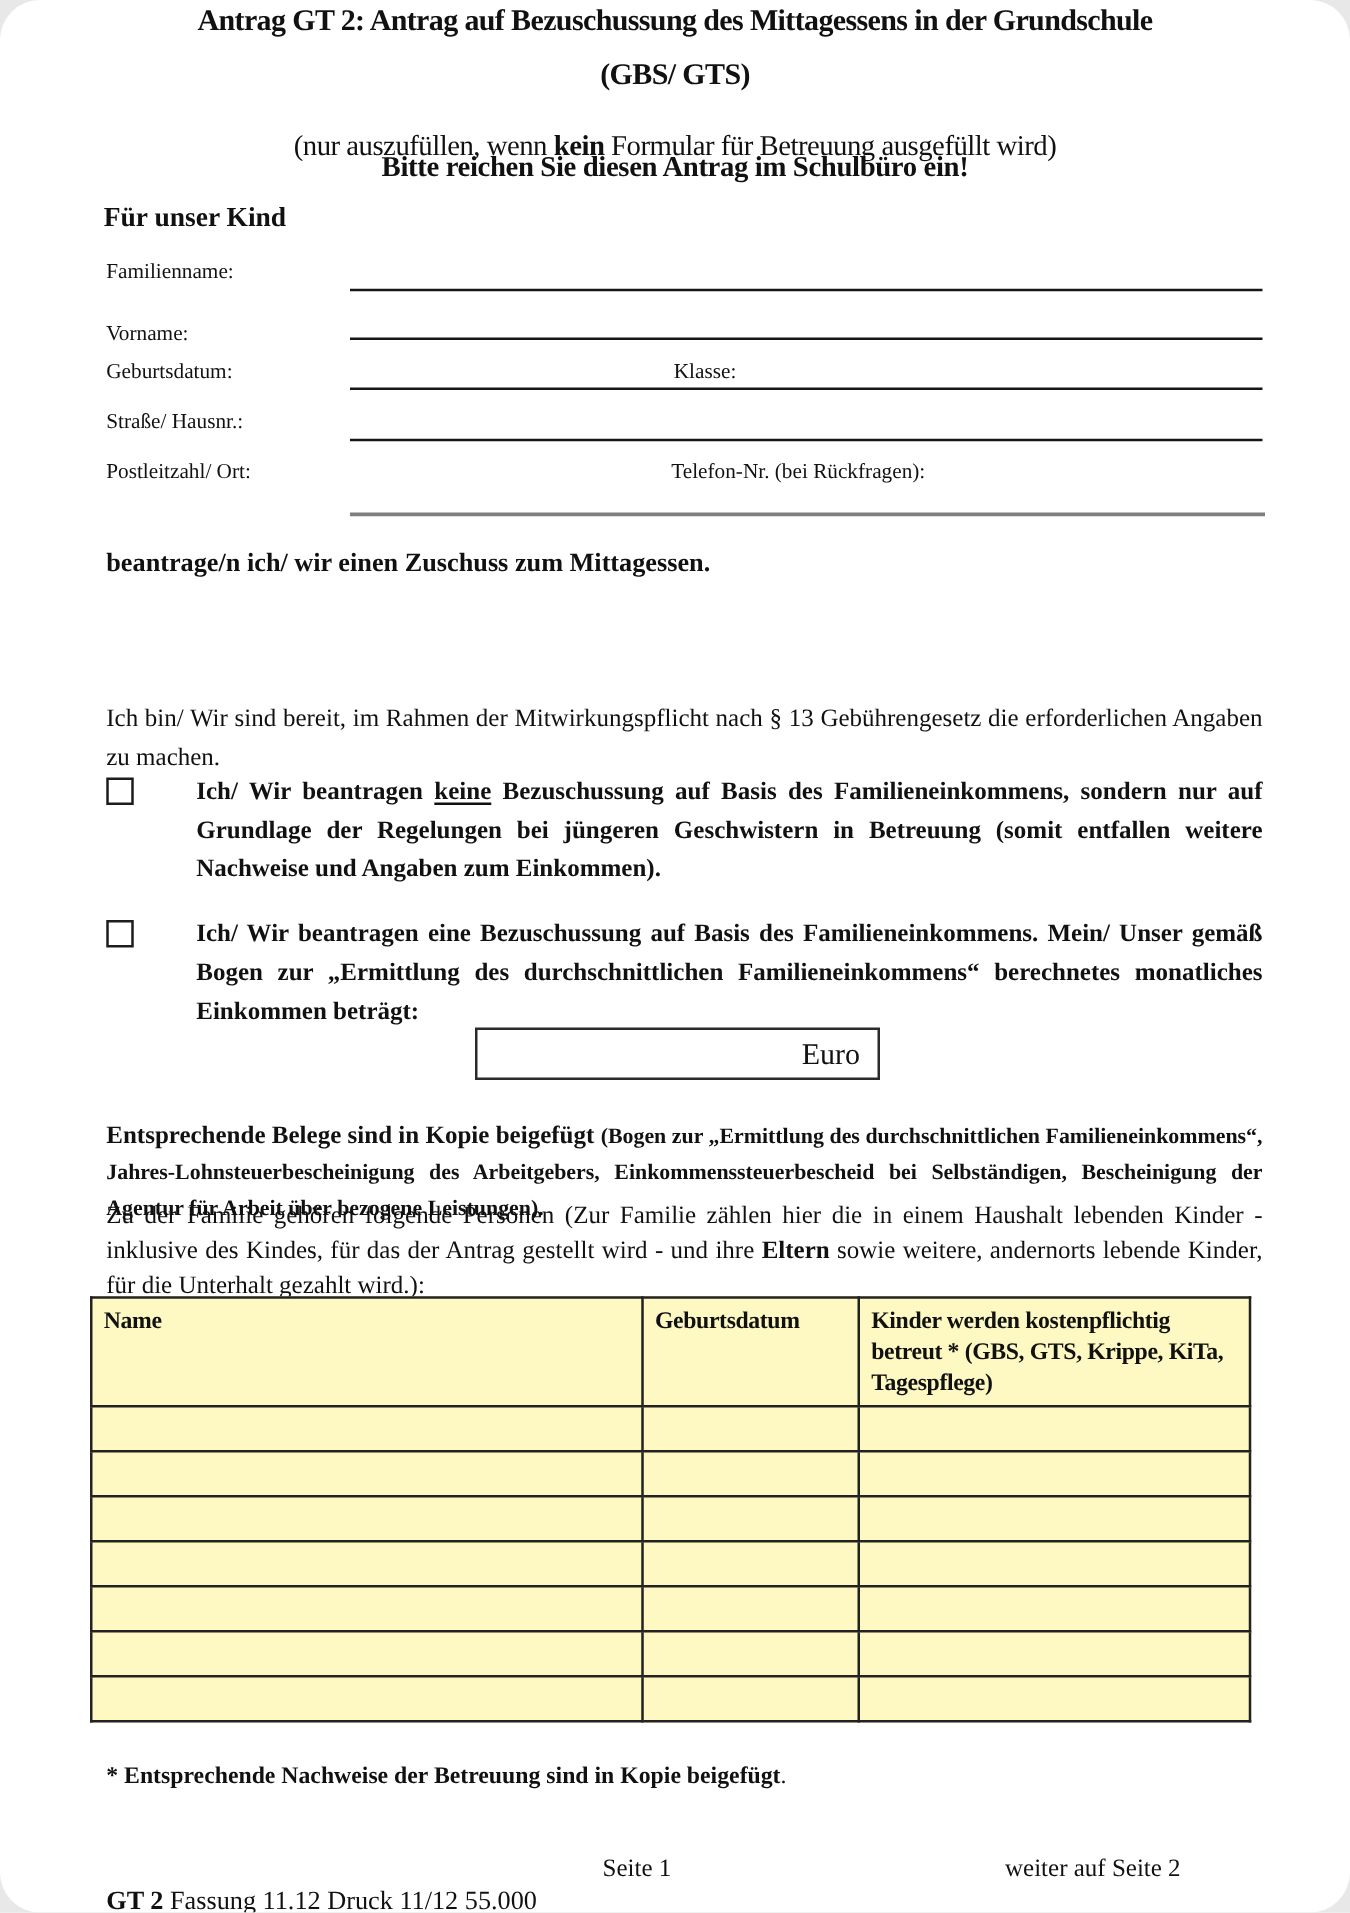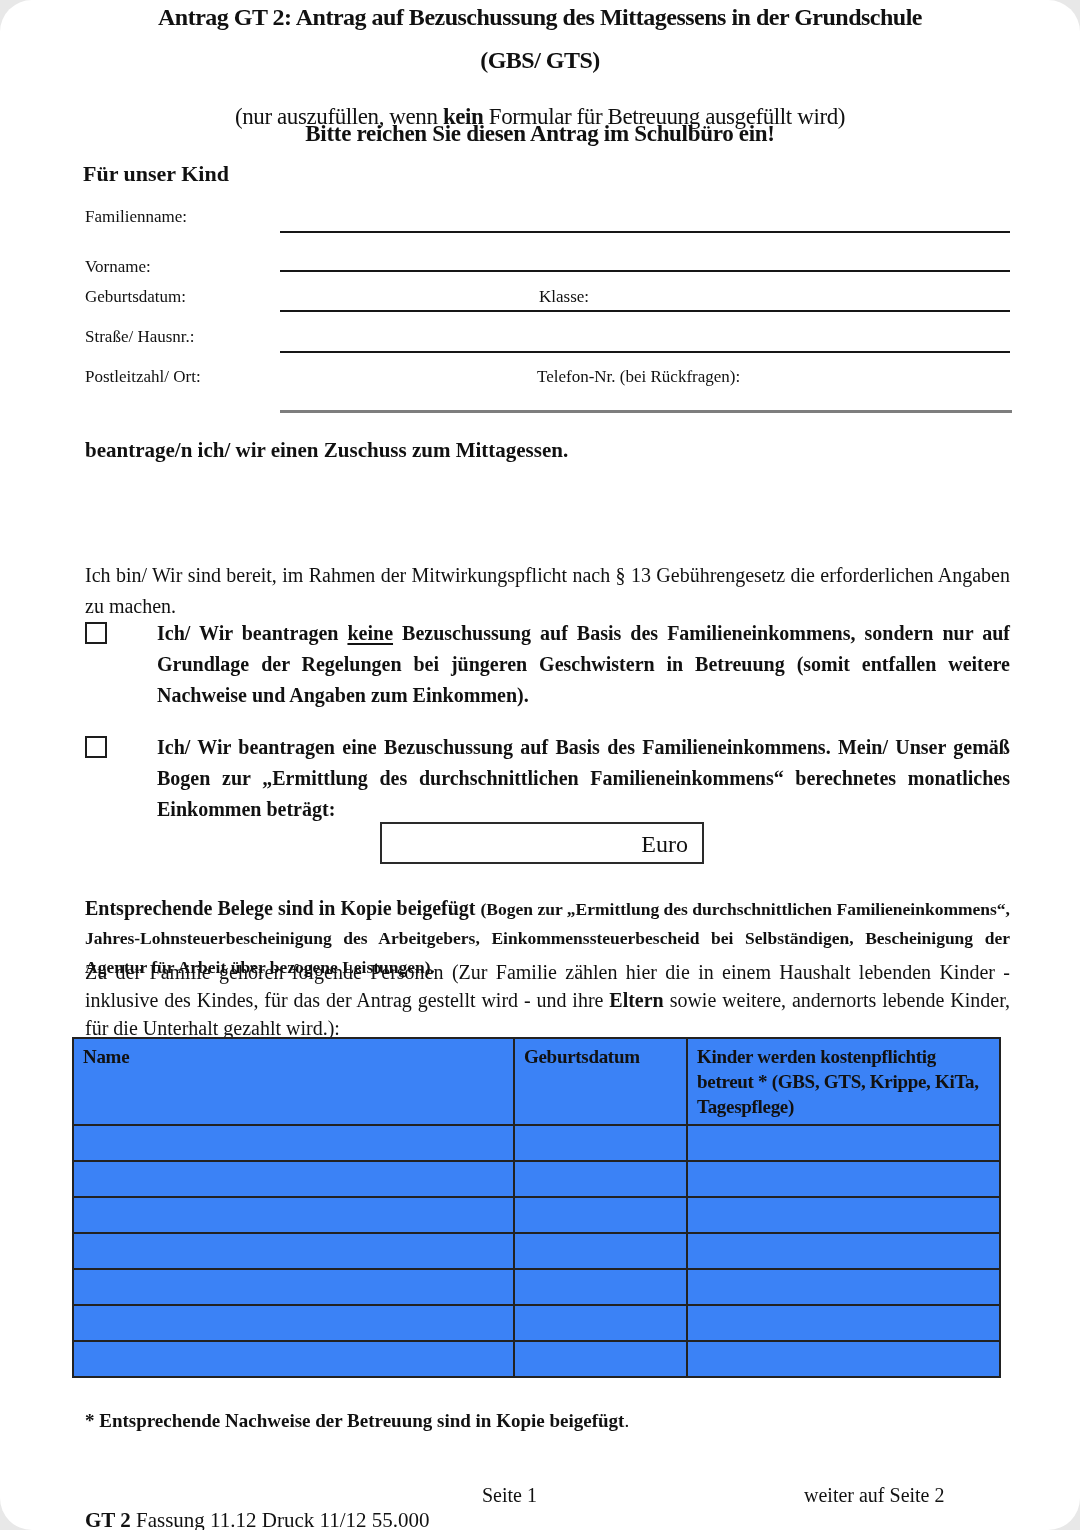--- a/index.html
+++ b/index.html
@@ -31,21 +31,21 @@
               line-height:31px; text-align:justify; text-align-last:left; }
   .chk { left:85px; width:18px; height:18px; border:2px solid #1d1d1d; background:#fff; }
   .u { text-decoration:underline; text-decoration-thickness:2px; text-underline-offset:3px; }
   .eurobox { left:380px; top:822px; width:306px; height:38px; border:2px solid #2a2a2a;
              text-align:right; font-size:24px; line-height:40px; padding-right:14px; }
   .belege { left:85px; width:925px; font-size:17.5px; font-weight:bold; line-height:29px;
             text-align:justify; text-align-last:left; }
   .belege-lead { font-size:20px; }
   .fam-para { left:85px; width:925px; font-size:20px; line-height:28px;
               text-align:justify; text-align-last:left; }
-  table.fam { border-collapse:collapse; table-layout:fixed; width:927px; background:#3b82f6; }
+  table.fam { border-collapse:collapse; table-layout:fixed; width:927px; background:#fef9c3; }
   table.fam th, table.fam td { border:2px solid #222222; padding:5px 9px; vertical-align:top; }
   table.fam th { font-size:19px; font-weight:bold; text-align:left; line-height:25px;
                  letter-spacing:-0.3px; }
   table.fam tr.hdr { height:70px; }
   table.fam tr.row { height:36px; }
   .footnote { font-size:19px; font-weight:bold; white-space:nowrap; }
   .footnote .tail { font-weight:normal; }
   .pagefoot { font-size:20px; white-space:nowrap; }
   .formcode { font-size:21px; white-space:nowrap; }
 </style>

